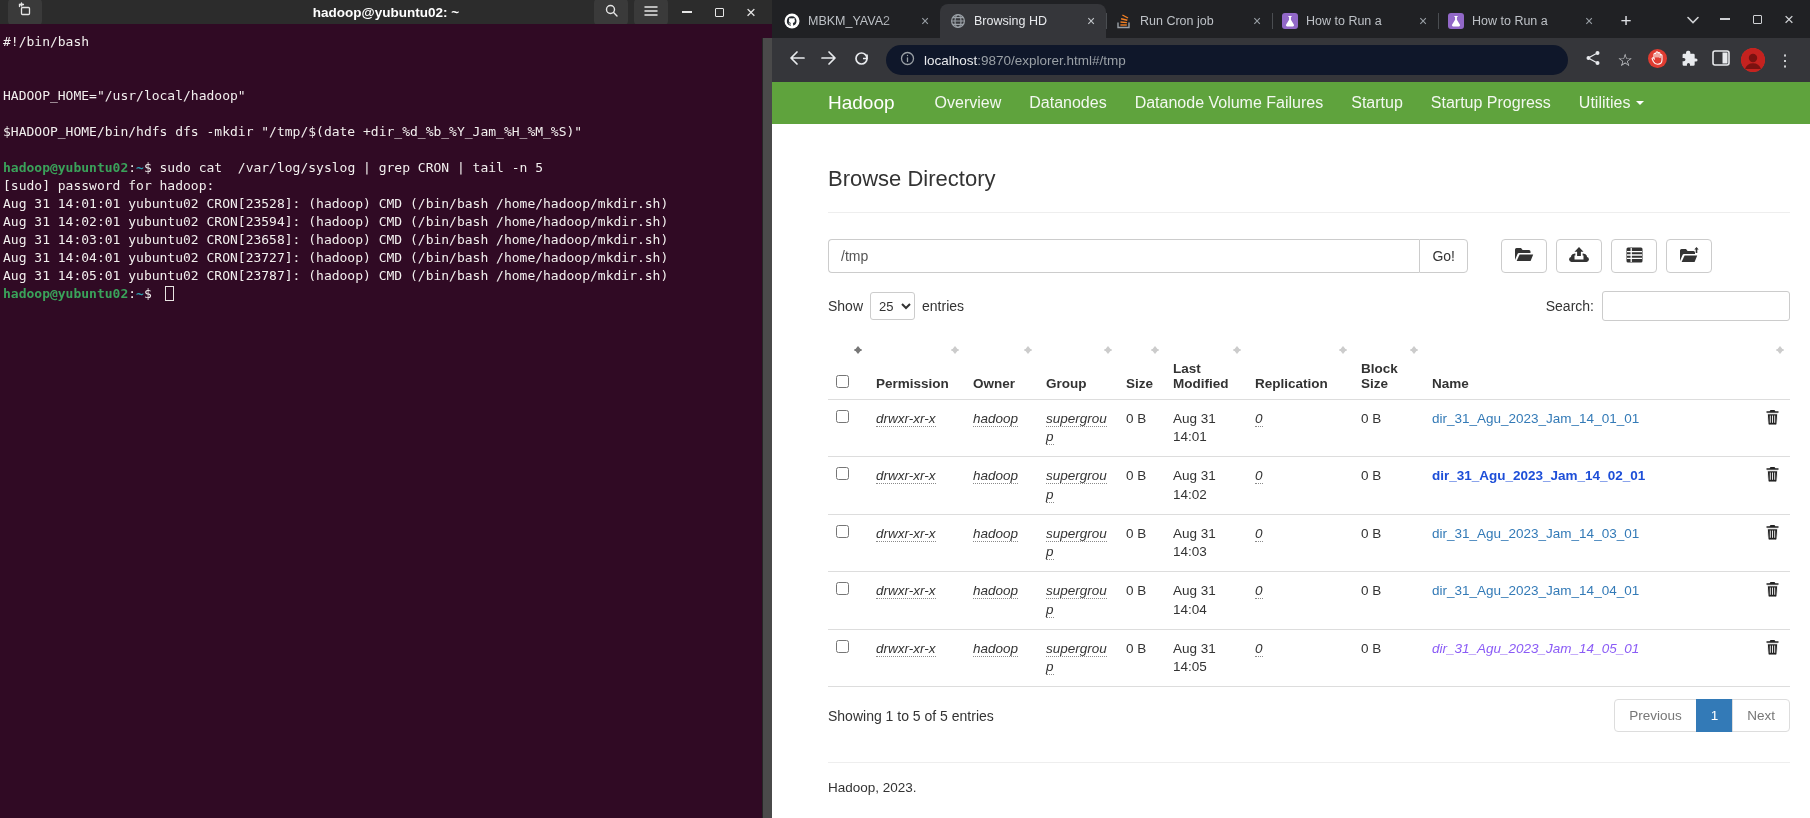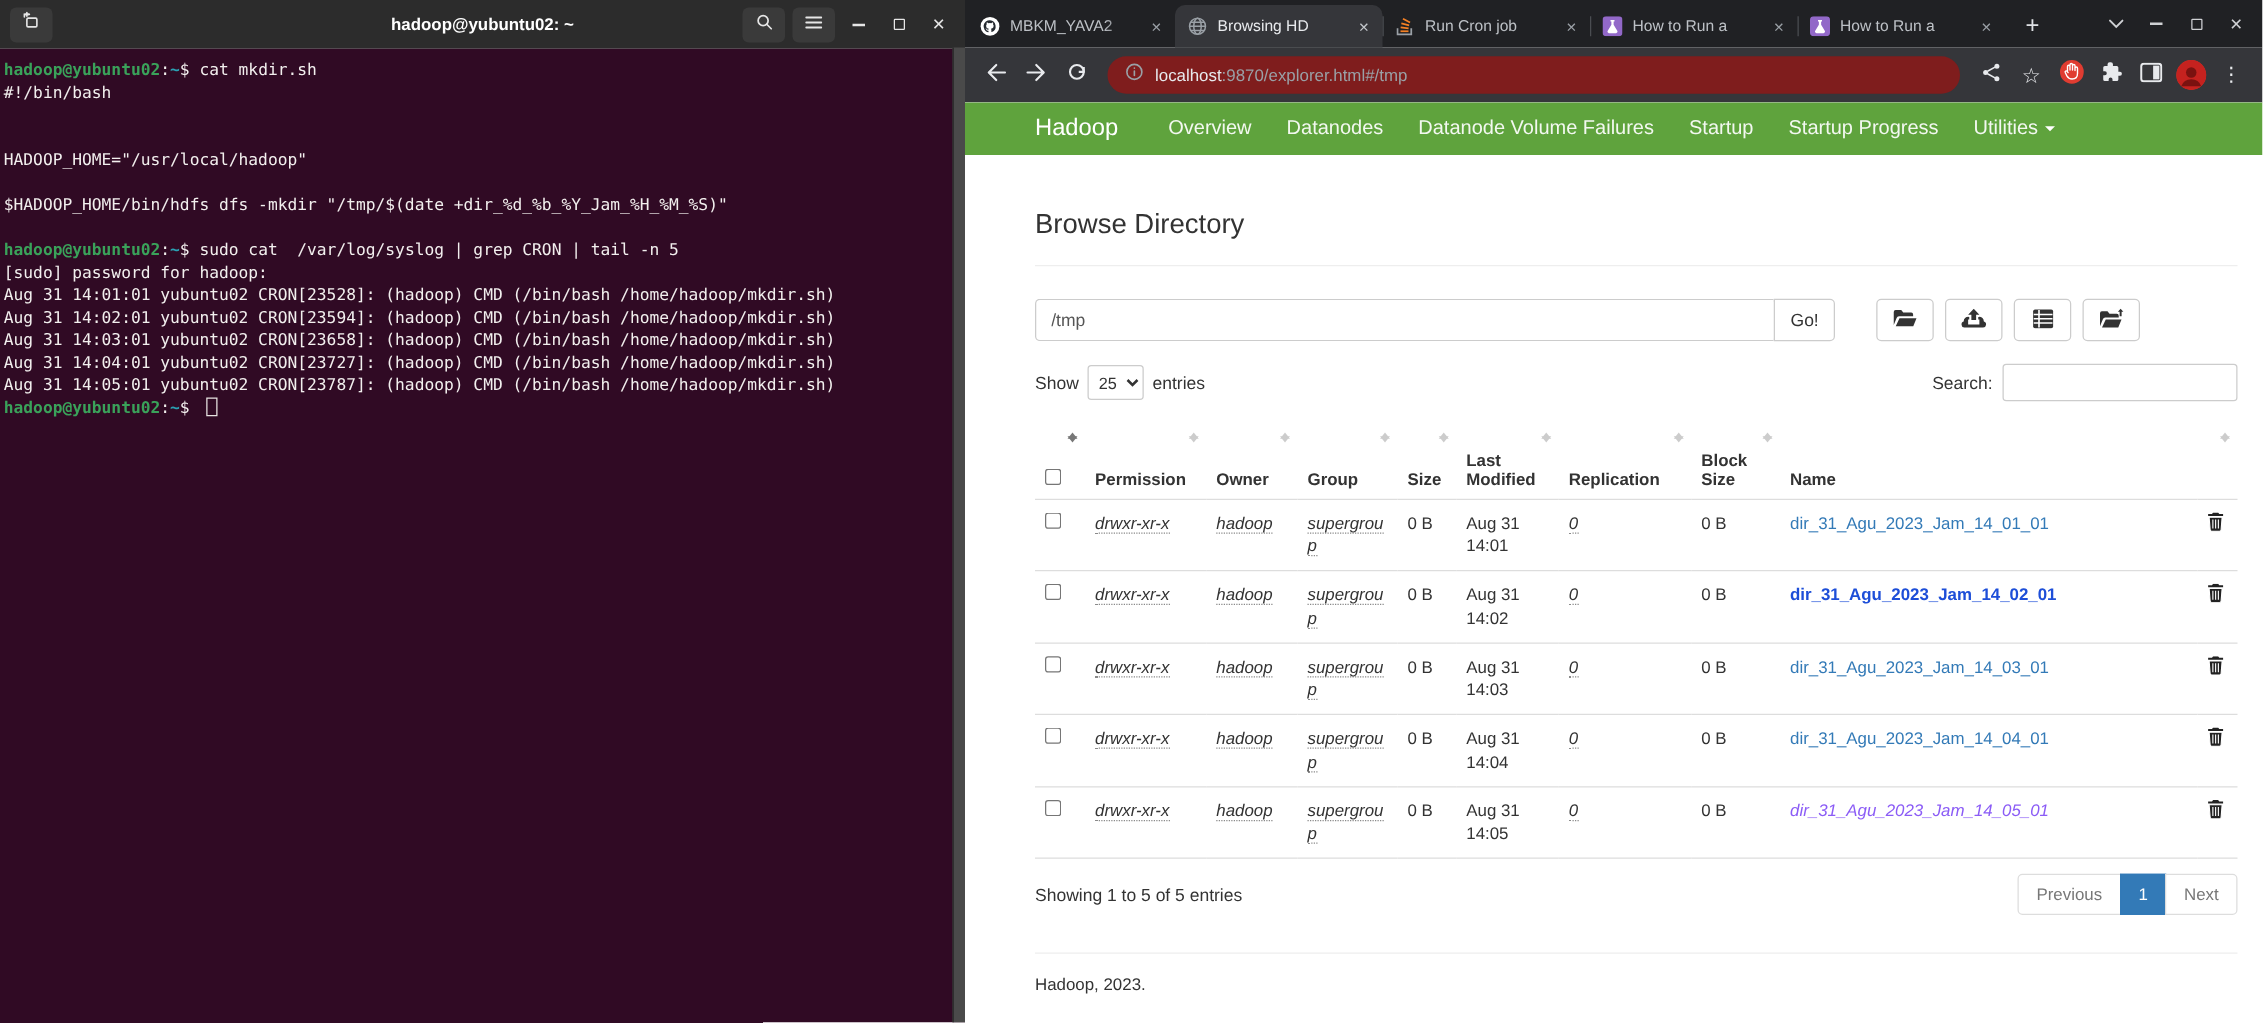--- a/index.html
+++ b/index.html
@@ -1,21 +1,21 @@
 <!DOCTYPE html>
 <html><head>
 <meta charset="utf-8">
 <style>
   * { box-sizing: border-box; margin: 0; padding: 0; }
   html,body { width:1810px; height:818px; overflow:hidden; }
   body { display:flex; font-family:"Liberation Sans",sans-serif; background:#fff; }
 
   
   .terminal-window { width:772px; height:818px; display:flex; flex-direction:column; position:relative; flex:none; }
-  .term-titlebar { height:39px; background:#2c2c2c; display:flex; align-items:center; padding:0 8px; gap:6px; position:relative; flex:none; }
+  .term-titlebar { height:24px; background:#2c2c2c; display:flex; align-items:center; padding:0 8px; gap:6px; position:relative; flex:none; }
   .term-title { position:absolute; left:50%; transform:translateX(-50%); color:#ffffff; font-weight:bold; font-size:13.5px; white-space:nowrap; }
   .tbtn { width:34px; height:28px; border-radius:5px; background:#3a3a3a; display:flex; align-items:center; justify-content:center; flex:none; }
   .term-spacer { flex:1; }
   .winctl { width:26px; height:28px; display:flex; align-items:center; justify-content:center; color:#e6e6e6; flex:none; }
   .glyph-min { width:10px; height:2px; background:#e6e6e6; }
   .glyph-max { width:9px; height:9px; border:1.5px solid #e6e6e6; border-radius:1px; }
   .glyph-close { font-size:17px; line-height:1; }
   .term-body { flex:1; background:#300a24; padding:9px 14px 0 3px; font-family:"DejaVu Sans Mono",monospace; font-size:13px; line-height:18px; color:#f2efee; position:relative; overflow:hidden; }
   .tline { white-space:pre; min-height:18px; }
   .p-user { color:#3aa25a; font-weight:bold; }
@@ -37,21 +37,21 @@
   .tab-close { width:18px; height:18px; border-radius:50%; display:flex; align-items:center; justify-content:center; color:#9aa0a6; font-size:14px; flex:none; }
   .tab.active .tab-close { color:#c3c7cb; }
   .newtab-btn { width:28px; height:28px; margin:0 0 3px 8px; border-radius:50%; color:#dfe1e5; font-size:19px; display:flex; align-items:center; justify-content:center; flex:none; }
   .tabbar-right { margin-left:auto; display:flex; align-items:center; height:38px; padding-right:6px; gap:2px; }
   .tabbar-right .winctl { color:#cfd1d4; width:30px; }
   .tabbar-right .glyph-min { background:#cfd1d4; }
   .tabbar-right .glyph-max { border-color:#cfd1d4; }
 
   .addressbar { height:44px; background:#35363a; display:flex; align-items:center; padding:0 10px; gap:2px; flex:none; }
   .abtn { width:30px; height:30px; border-radius:50%; display:flex; align-items:center; justify-content:center; flex:none; }
-  .urlbox { flex:1; height:30px; background:#7f1d1d; border-radius:15px; display:flex; align-items:center; padding:0 14px; gap:9px; margin:0 8px; min-width:0; }
+  .urlbox { flex:1; height:30px; background:#0f172a; border-radius:15px; display:flex; align-items:center; padding:0 14px; gap:9px; margin:0 8px; min-width:0; }
   .url-text { font-size:13.5px; color:#9aa0a6; white-space:nowrap; overflow:hidden; }
   .url-host { color:#e8eaed; }
   .avatar { width:24px; height:24px; border-radius:50%; background:#d93025; display:flex; align-items:center; justify-content:center; overflow:hidden; }
   .dots { color:#e8eaed; font-size:16px; letter-spacing:0; }
 
   
   .page { flex:1; display:flex; flex-direction:column; background:#fff; min-height:0; }
   .navbar { height:42px; display:flex; align-items:center; padding-left:56px; flex:none; }
   .nav-brand { color:#fff; font-size:19px; margin-right:26px; text-decoration:none; }
   .nav-link { color:rgba(255,255,255,0.92); font-size:16px; padding:0 14px; height:42px; display:flex; align-items:center; text-decoration:none; white-space:nowrap; }
@@ -135,21 +135,20 @@
     </div>
     <div class="winctl">
         <span class="glyph-min"></span>
       </div>
     <div class="winctl">
         <span class="glyph-max"></span>
       </div>
     <div class="winctl glyph-close">×</div>
   </div>
   <div class="term-body" id="term-lines">
-      <div class="tline"><span class="p-user">hadoop@yubuntu02</span><span class="p-sep">:</span><span class="p-cwd">~</span><span class="p-sym">$ </span><span>cat mkdir.sh</span></div>
       <div class="tline"><span>#!/bin/bash</span></div>
       <div class="tline"><span></span></div>
       <div class="tline"><span></span></div>
       <div class="tline"><span>HADOOP_HOME="/usr/local/hadoop"</span></div>
       <div class="tline"><span></span></div>
       <div class="tline"><span>$HADOOP_HOME/bin/hdfs dfs -mkdir "/tmp/$(date +dir_%d_%b_%Y_Jam_%H_%M_%S)"</span></div>
       <div class="tline"><span></span></div>
       <div class="tline"><span class="p-user">hadoop@yubuntu02</span><span class="p-sep">:</span><span class="p-cwd">~</span><span class="p-sym">$ </span><span>sudo cat  /var/log/syslog | grep CRON | tail -n 5</span></div>
       <div class="tline"><span>[sudo] password for hadoop:</span></div>
       <div class="tline"><span>Aug 31 14:01:01 yubuntu02 CRON[23528]: (hadoop) CMD (/bin/bash /home/hadoop/mkdir.sh)</span></div>

